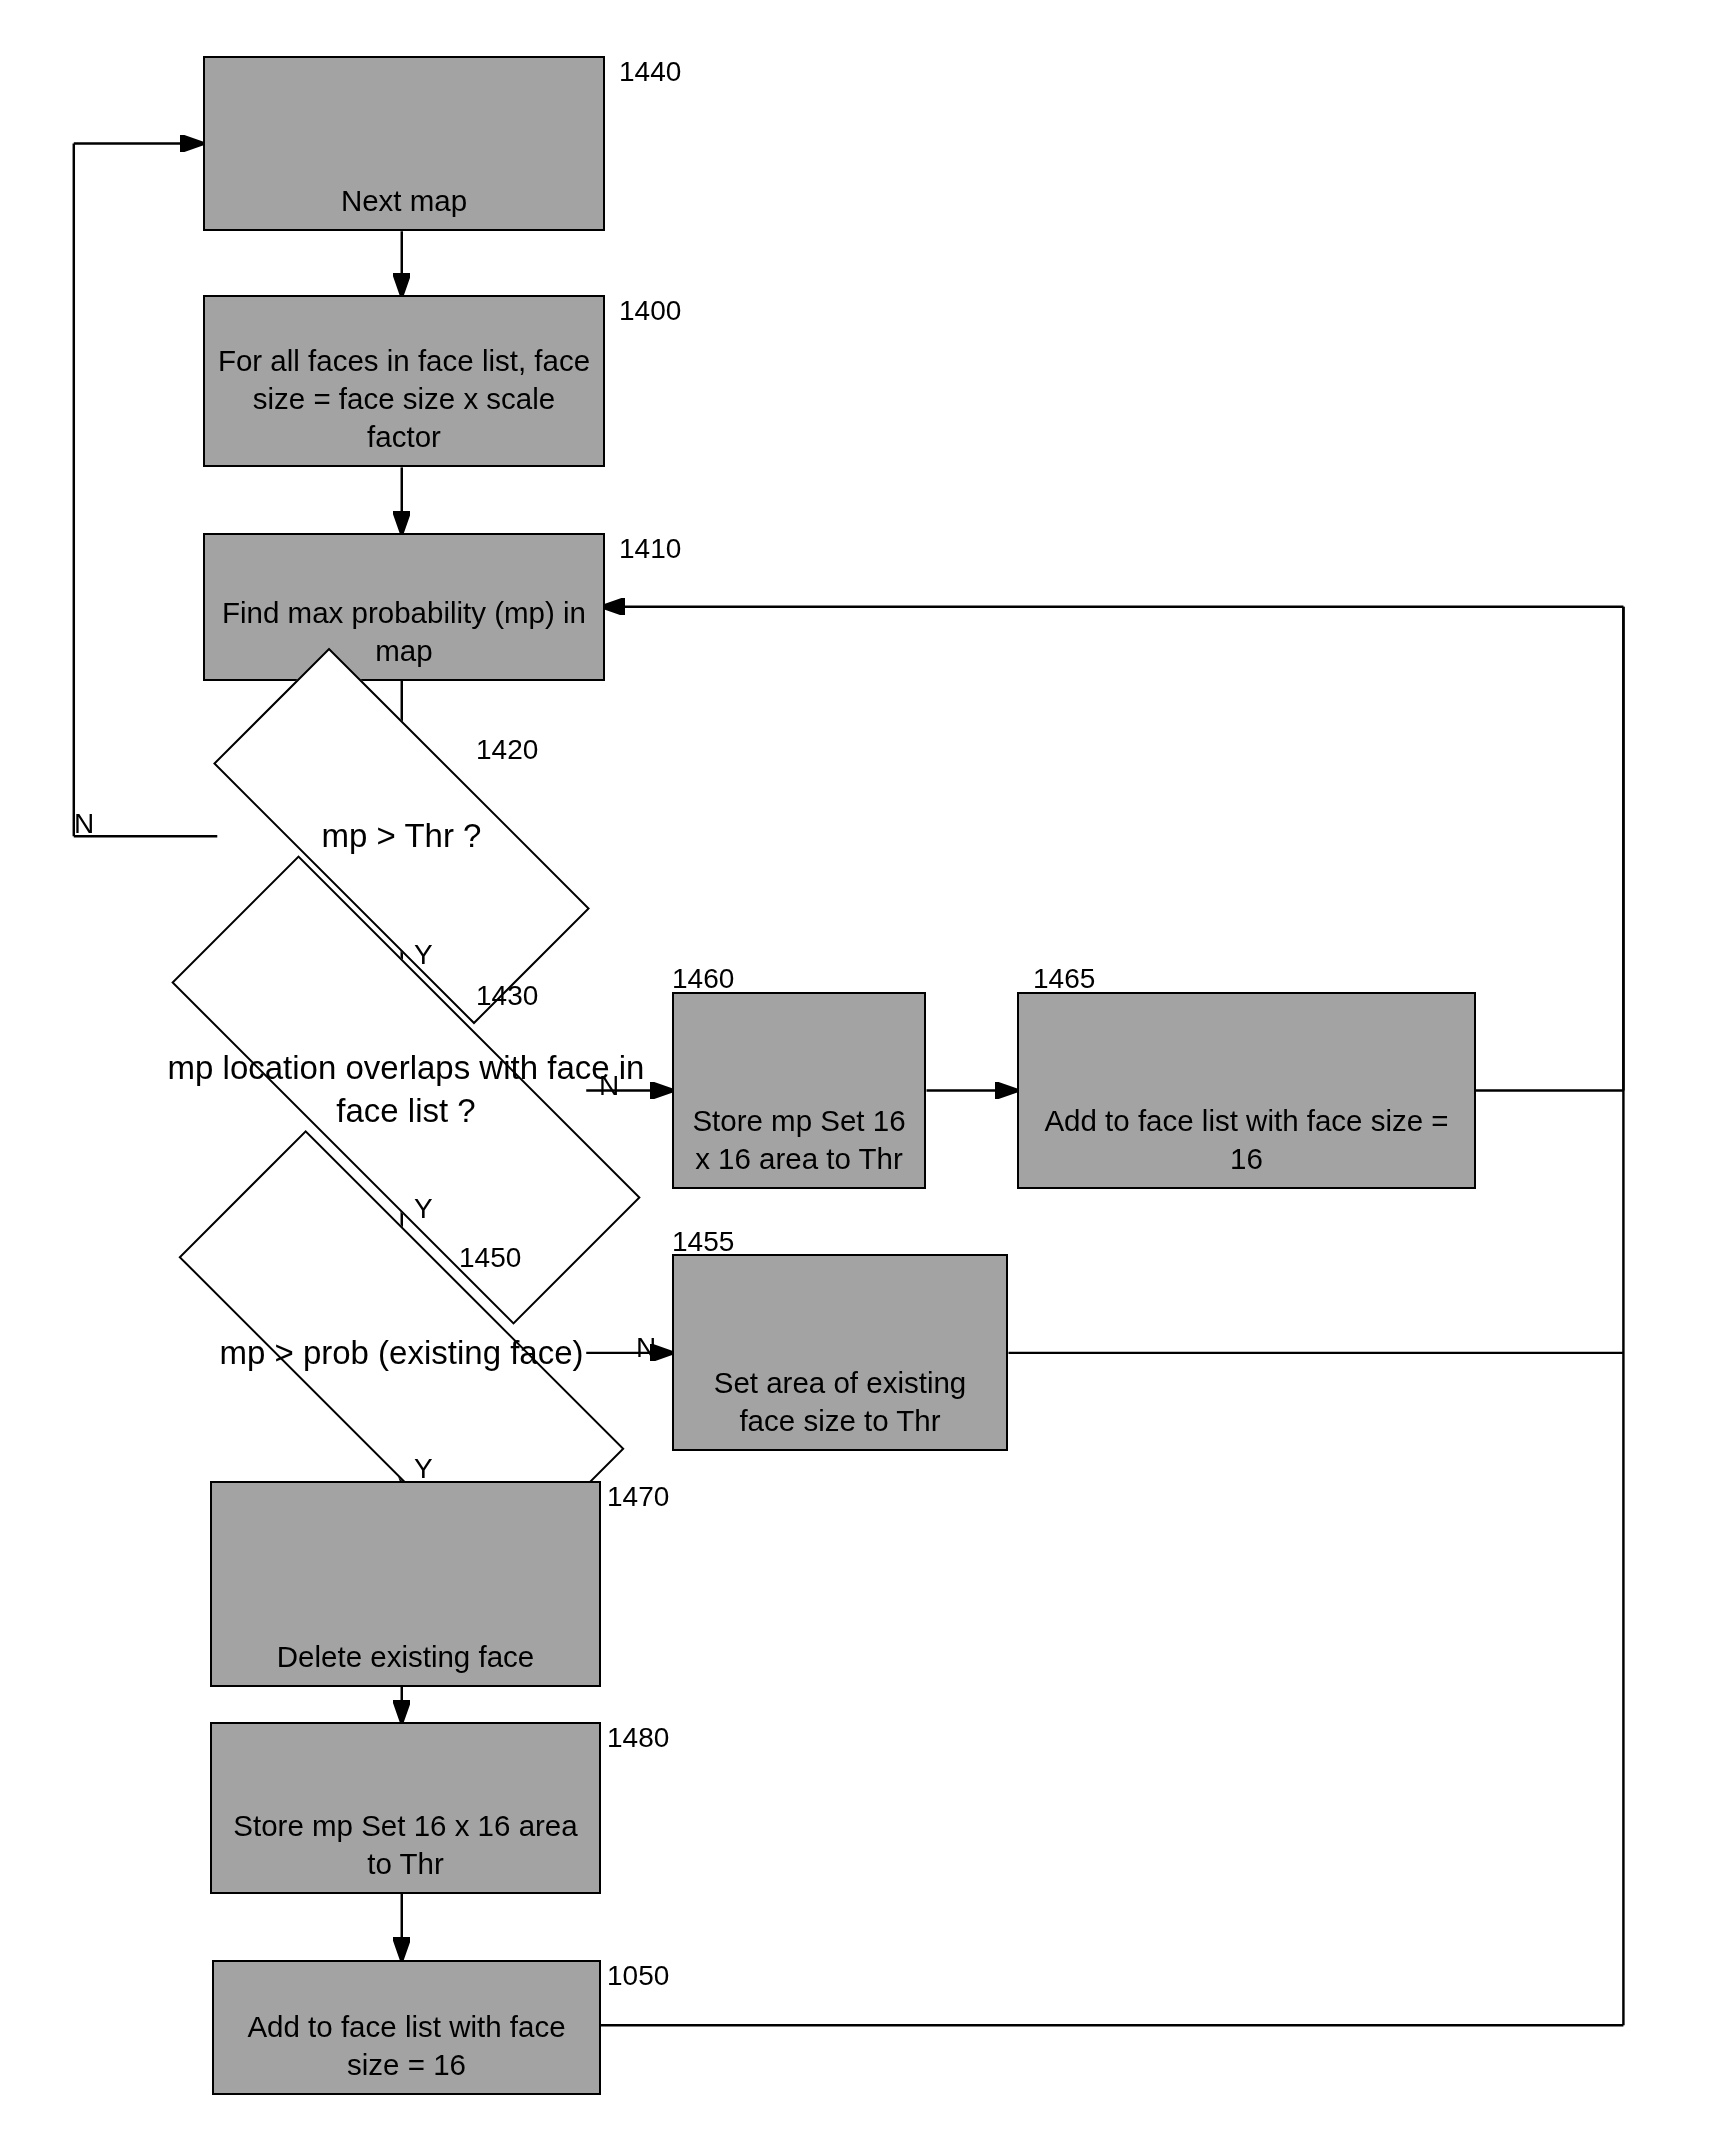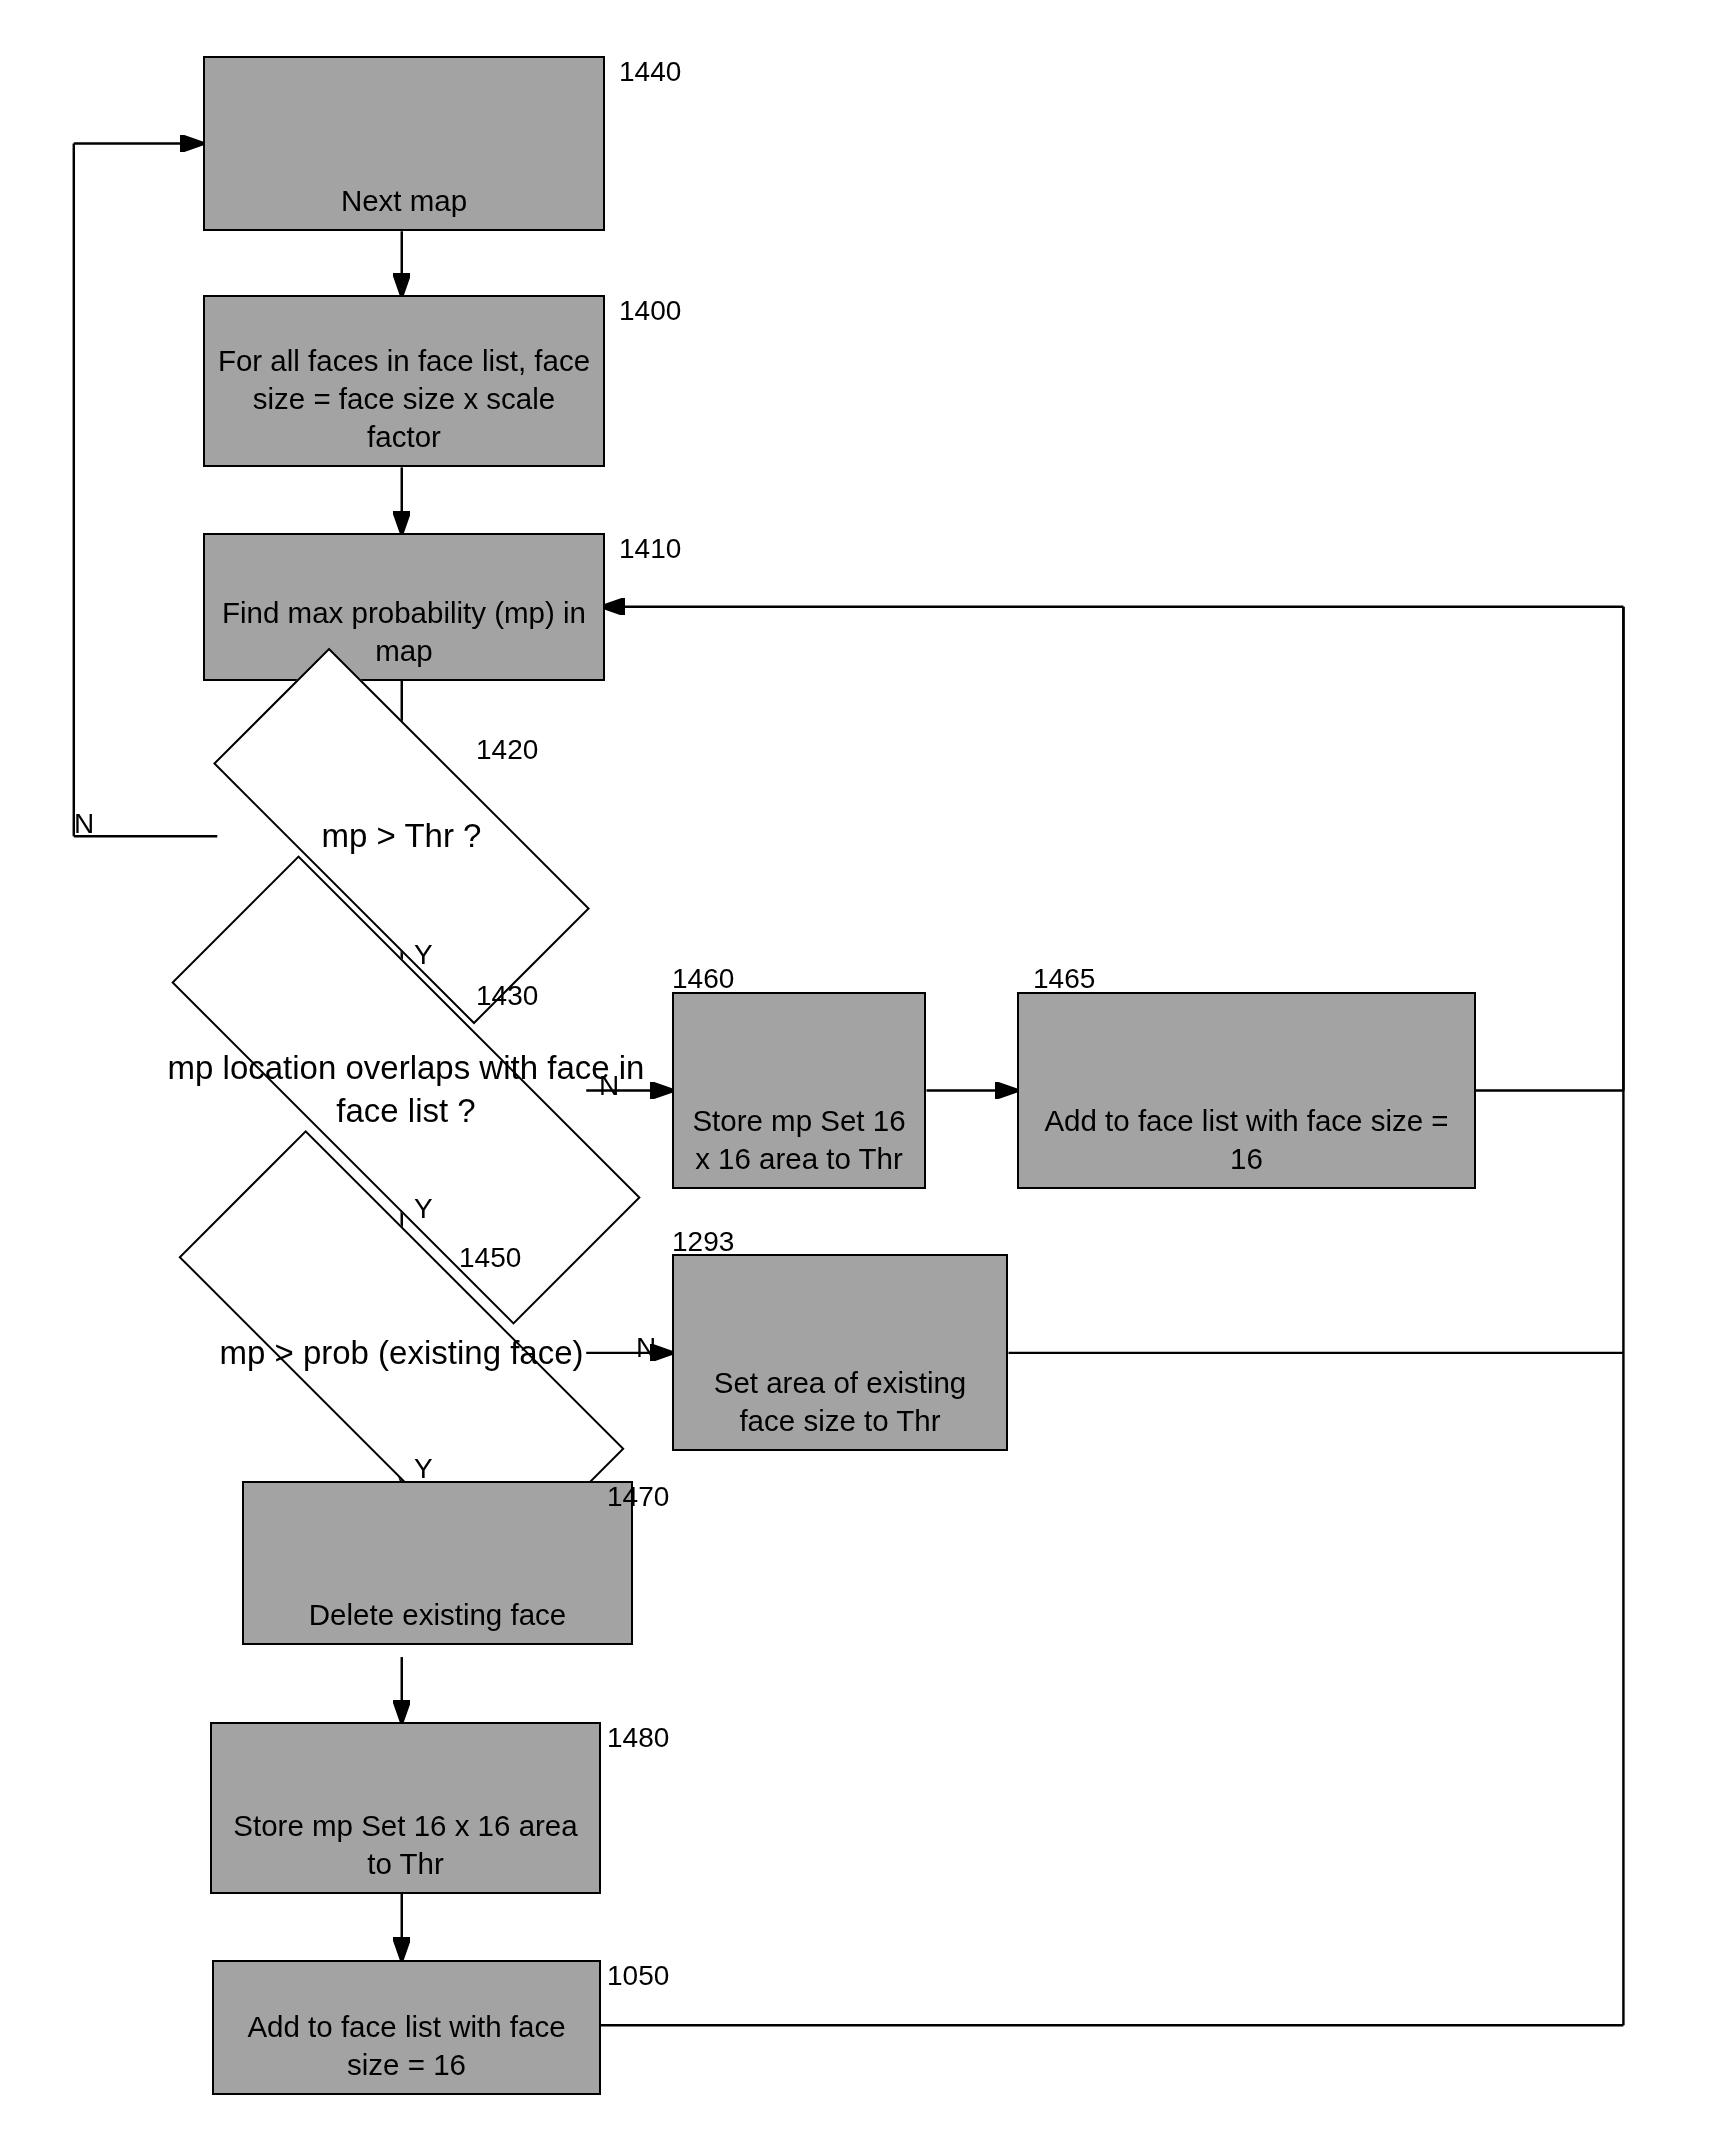--- a/index.html
+++ b/index.html
@@ -180,23 +180,23 @@
   <div class="label" style="left:459px; top:1242px;">1450</div>
 
   <div class="label" style="left:636px; top:1332px;">N</div>
 
   <div class="label" style="left:414px; top:1453px;">Y</div>
 
   <div class="box" style="left:672px; top:1254px; width:336px; height:197px;">
     <span>Set area of existing
 face size to Thr</span>
   </div>
-  <div class="label" style="left:672px; top:1226px;">1293</div>
-
-  <div class="box" style="left:210px; top:1481px; width:391px; height:164px;margin-left:32px;">
+  <div class="label" style="left:672px; top:1226px;">1455</div>
+
+  <div class="box" style="left:210px; top:1481px; width:391px; height:206px;">
     <span>Delete existing face</span>
   </div>
   <div class="label" style="left:607px; top:1481px;">1470</div>
 
   <div class="box" style="left:210px; top:1722px; width:391px; height:172px;">
     <span>Store mp
 Set 16 x 16 area
 to Thr</span>
   </div>
   <div class="label" style="left:607px; top:1722px;">1480</div>

